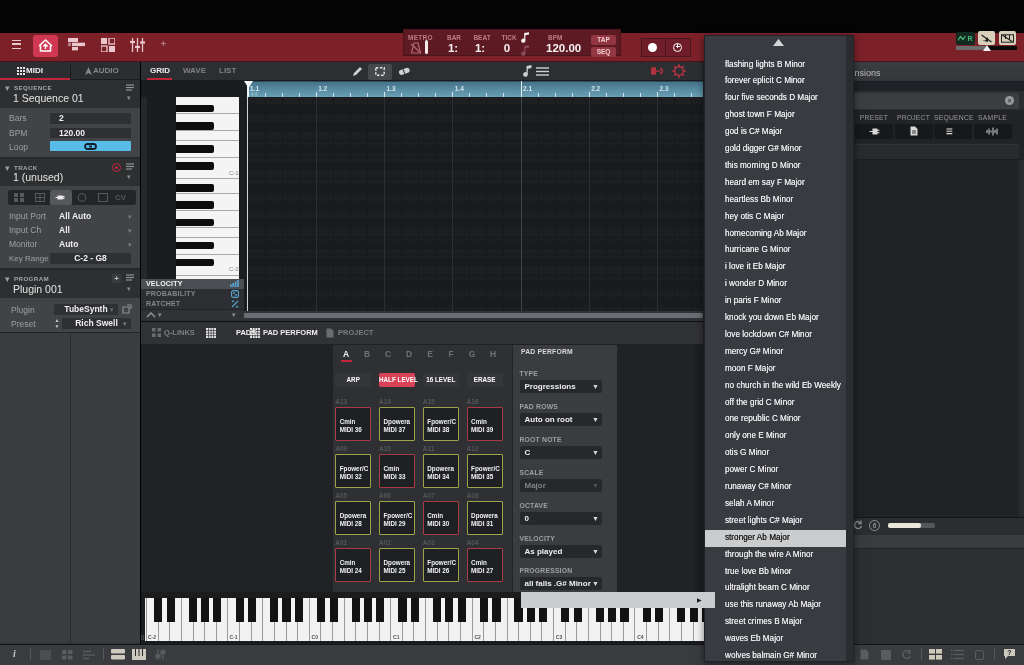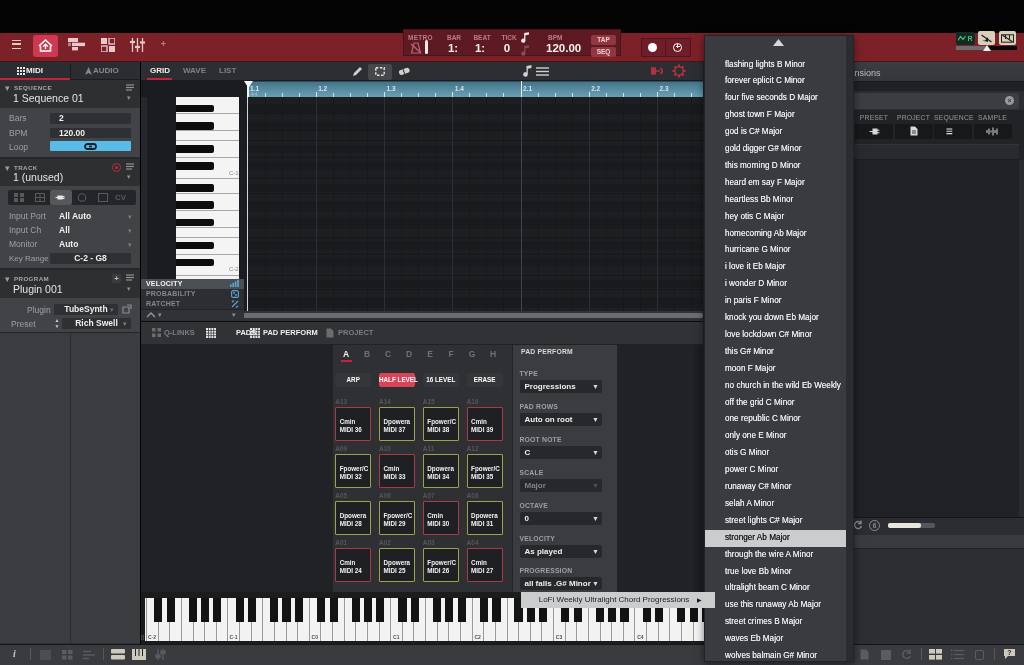--- a/index.html
+++ b/index.html
@@ -198,21 +198,21 @@
 <svg style="position:absolute;left:126px;top:274px" width="8" height="7" viewBox="0 0 8 7">
       <g stroke="#909194" stroke-width="1.2">
         <line x1="0" y1="1" x2="8" y2="1"></line>
         <line x1="0" y1="3.5" x2="8" y2="3.5"></line>
         <line x1="0" y1="6" x2="6" y2="6"></line>
       </g>
     </svg>
 <div style="position:absolute;left:13px;top:283px;width:110px;height:12px;color:#e4e4e4;font:10.5px/12px 'Liberation Sans',sans-serif">Plugin 001</div>
 <div style="position:absolute;left:127px;top:285px;width:8px;height:8px;color:#8b8c8e;font:7px/8px 'Liberation Sans',sans-serif">▾</div>
 <div style="position:absolute;left:0;top:298px;width:140px;height:34px;background:#414347"></div>
-<div style="position:absolute;left:27px;top:305.5px;width:38px;height:9px;color:#9da0a3;font:8.5px/9px 'Liberation Sans',sans-serif">Plugin</div>
+<div style="position:absolute;left:11px;top:305.5px;width:38px;height:9px;color:#9da0a3;font:8.5px/9px 'Liberation Sans',sans-serif">Plugin</div>
 <div style="position:absolute;left:54px;top:304px;width:64px;height:11px;background:#2e3033;border-radius:1px;color:#efefef;font:bold 8.5px/11px 'Liberation Sans',sans-serif;text-align:center">TubeSynth</div>
 <div style="position:absolute;left:110px;top:306px;width:8px;height:8px;color:#6b6c6e;font:7px/8px 'Liberation Sans',sans-serif">▾</div>
 <svg style="position:absolute;left:122px;top:304px" width="10" height="10" viewBox="0 0 10 10">
       <path d="M1 3 H7 V9 H1 Z" fill="none" stroke="#8b8c8e" stroke-width="1.2"></path>
       <path d="M5 1 H9 V5" fill="none" stroke="#8b8c8e" stroke-width="1.2"></path>
     </svg>
 <div style="position:absolute;left:11px;top:319.5px;width:38px;height:9px;color:#9da0a3;font:8.5px/9px 'Liberation Sans',sans-serif">Preset</div>
 <div style="position:absolute;left:53px;top:318px;width:8px;height:11px;color:#c9c9c9;font:5px/5.5px 'Liberation Sans',sans-serif;text-align:center">▲<br>▼</div>
 <div style="position:absolute;left:62px;top:318px;width:69px;height:11px;background:#2e3033;border-radius:1px;color:#efefef;font:bold 8.5px/11px 'Liberation Sans',sans-serif;text-align:center">Rich Swell</div>
 <div style="position:absolute;left:123px;top:320px;width:8px;height:8px;color:#7b7c7e;font:7px/8px 'Liberation Sans',sans-serif">▾</div>
@@ -815,35 +815,34 @@
 <div style="position:absolute;left:725px;top:174.79999999999998px;width:120px;height:16.9px;color:#ebecee;font:8.2px/16.9px 'Liberation Sans',sans-serif;z-index:11;text-shadow:0 0 .5px #dcdde0">heard em say F Major</div>
 <div style="position:absolute;left:725px;top:191.7px;width:120px;height:16.9px;color:#ebecee;font:8.2px/16.9px 'Liberation Sans',sans-serif;z-index:11;text-shadow:0 0 .5px #dcdde0">heartless Bb Minor</div>
 <div style="position:absolute;left:725px;top:208.6px;width:120px;height:16.9px;color:#ebecee;font:8.2px/16.9px 'Liberation Sans',sans-serif;z-index:11;text-shadow:0 0 .5px #dcdde0">hey otis C Major</div>
 <div style="position:absolute;left:725px;top:225.5px;width:120px;height:16.9px;color:#ebecee;font:8.2px/16.9px 'Liberation Sans',sans-serif;z-index:11;text-shadow:0 0 .5px #dcdde0">homecoming Ab Major</div>
 <div style="position:absolute;left:725px;top:242.39999999999998px;width:120px;height:16.9px;color:#ebecee;font:8.2px/16.9px 'Liberation Sans',sans-serif;z-index:11;text-shadow:0 0 .5px #dcdde0">hurricane G Minor</div>
 <div style="position:absolute;left:725px;top:259.29999999999995px;width:120px;height:16.9px;color:#ebecee;font:8.2px/16.9px 'Liberation Sans',sans-serif;z-index:11;text-shadow:0 0 .5px #dcdde0">i love it Eb Major</div>
 <div style="position:absolute;left:725px;top:276.2px;width:120px;height:16.9px;color:#ebecee;font:8.2px/16.9px 'Liberation Sans',sans-serif;z-index:11;text-shadow:0 0 .5px #dcdde0">i wonder D Minor</div>
 <div style="position:absolute;left:725px;top:293.09999999999997px;width:120px;height:16.9px;color:#ebecee;font:8.2px/16.9px 'Liberation Sans',sans-serif;z-index:11;text-shadow:0 0 .5px #dcdde0">in paris F Minor</div>
 <div style="position:absolute;left:725px;top:310.0px;width:120px;height:16.9px;color:#ebecee;font:8.2px/16.9px 'Liberation Sans',sans-serif;z-index:11;text-shadow:0 0 .5px #dcdde0">knock you down Eb Major</div>
 <div style="position:absolute;left:725px;top:326.9px;width:120px;height:16.9px;color:#ebecee;font:8.2px/16.9px 'Liberation Sans',sans-serif;z-index:11;text-shadow:0 0 .5px #dcdde0">love lockdown C# Minor</div>
-<div style="position:absolute;left:725px;top:343.79999999999995px;width:120px;height:16.9px;color:#ebecee;font:8.2px/16.9px 'Liberation Sans',sans-serif;z-index:11;text-shadow:0 0 .5px #dcdde0">this G# Minor</div>
+<div style="position:absolute;left:725px;top:343.79999999999995px;width:120px;height:16.9px;color:#ebecee;font:8.2px/16.9px 'Liberation Sans',sans-serif;z-index:11;text-shadow:0 0 .5px #dcdde0">mercy G# Minor</div>
 <div style="position:absolute;left:725px;top:360.7px;width:120px;height:16.9px;color:#ebecee;font:8.2px/16.9px 'Liberation Sans',sans-serif;z-index:11;text-shadow:0 0 .5px #dcdde0">moon F Major</div>
 <div style="position:absolute;left:725px;top:377.59999999999997px;width:120px;height:16.9px;color:#ebecee;font:8.2px/16.9px 'Liberation Sans',sans-serif;z-index:11;text-shadow:0 0 .5px #dcdde0">no church in the wild Eb Weekly</div>
 <div style="position:absolute;left:725px;top:394.5px;width:120px;height:16.9px;color:#ebecee;font:8.2px/16.9px 'Liberation Sans',sans-serif;z-index:11;text-shadow:0 0 .5px #dcdde0">off the grid C Minor</div>
 <div style="position:absolute;left:725px;top:411.4px;width:120px;height:16.9px;color:#ebecee;font:8.2px/16.9px 'Liberation Sans',sans-serif;z-index:11;text-shadow:0 0 .5px #dcdde0">one republic C Minor</div>
 <div style="position:absolute;left:725px;top:428.29999999999995px;width:120px;height:16.9px;color:#ebecee;font:8.2px/16.9px 'Liberation Sans',sans-serif;z-index:11;text-shadow:0 0 .5px #dcdde0">only one E Minor</div>
 <div style="position:absolute;left:725px;top:445.2px;width:120px;height:16.9px;color:#ebecee;font:8.2px/16.9px 'Liberation Sans',sans-serif;z-index:11;text-shadow:0 0 .5px #dcdde0">otis G Minor</div>
 <div style="position:absolute;left:725px;top:462.09999999999997px;width:120px;height:16.9px;color:#ebecee;font:8.2px/16.9px 'Liberation Sans',sans-serif;z-index:11;text-shadow:0 0 .5px #dcdde0">power C Minor</div>
 <div style="position:absolute;left:725px;top:478.99999999999994px;width:120px;height:16.9px;color:#ebecee;font:8.2px/16.9px 'Liberation Sans',sans-serif;z-index:11;text-shadow:0 0 .5px #dcdde0">runaway C# Minor</div>
 <div style="position:absolute;left:725px;top:495.9px;width:120px;height:16.9px;color:#ebecee;font:8.2px/16.9px 'Liberation Sans',sans-serif;z-index:11;text-shadow:0 0 .5px #dcdde0">selah A Minor</div>
 <div style="position:absolute;left:725px;top:512.8px;width:120px;height:16.9px;color:#ebecee;font:8.2px/16.9px 'Liberation Sans',sans-serif;z-index:11;text-shadow:0 0 .5px #dcdde0">street lights C# Major</div>
 <div style="position:absolute;left:705px;top:529.6999999999999px;width:141px;height:16.9px;background:#cbccce;z-index:11"></div>
 <div style="position:absolute;left:725px;top:529.6999999999999px;width:120px;height:16.9px;color:#1b1b1b;font:8.2px/16.9px 'Liberation Sans',sans-serif;z-index:12;text-shadow:0 0 .5px #2a2a2a">stronger Ab Major</div>
 <div style="position:absolute;left:725px;top:546.5999999999999px;width:120px;height:16.9px;color:#ebecee;font:8.2px/16.9px 'Liberation Sans',sans-serif;z-index:11;text-shadow:0 0 .5px #dcdde0">through the wire A Minor</div>
 <div style="position:absolute;left:725px;top:563.5px;width:120px;height:16.9px;color:#ebecee;font:8.2px/16.9px 'Liberation Sans',sans-serif;z-index:11;text-shadow:0 0 .5px #dcdde0">true love Bb Minor</div>
 <div style="position:absolute;left:725px;top:580.4px;width:120px;height:16.9px;color:#ebecee;font:8.2px/16.9px 'Liberation Sans',sans-serif;z-index:11;text-shadow:0 0 .5px #dcdde0">ultralight beam C Minor</div>
 <div style="position:absolute;left:725px;top:597.3px;width:120px;height:16.9px;color:#ebecee;font:8.2px/16.9px 'Liberation Sans',sans-serif;z-index:11;text-shadow:0 0 .5px #dcdde0">use this runaway Ab Major</div>
 <div style="position:absolute;left:725px;top:614.1999999999999px;width:120px;height:16.9px;color:#ebecee;font:8.2px/16.9px 'Liberation Sans',sans-serif;z-index:11;text-shadow:0 0 .5px #dcdde0">street crimes B Major</div>
 <div style="position:absolute;left:725px;top:631.0999999999999px;width:120px;height:16.9px;color:#ebecee;font:8.2px/16.9px 'Liberation Sans',sans-serif;z-index:11;text-shadow:0 0 .5px #dcdde0">waves Eb Major</div>
 <div style="position:absolute;left:725px;top:648.0px;width:120px;height:16.9px;color:#ebecee;font:8.2px/16.9px 'Liberation Sans',sans-serif;z-index:11;text-shadow:0 0 .5px #dcdde0">wolves balmain G# Minor</div>
 <div style="position:absolute;left:521px;top:591.5px;width:193.5px;height:16.5px;background:#cbccce;z-index:20"></div>
-<div style="position:absolute;left:521px;top:591.5px;width:186px;height:16.5px;color:#1c1c1c;font:8px/16.5px 'Liberation Sans',sans-serif;text-align:center;z-index:21">LoFi Weekly Ultralight Chord Progressions</div>
 <div style="position:absolute;left:697px;top:591.5px;width:10px;height:16.5px;color:#1c1c1c;font:6px/16.5px 'Liberation Sans',sans-serif;z-index:21">▶</div>
 </div>
 </body></html>

